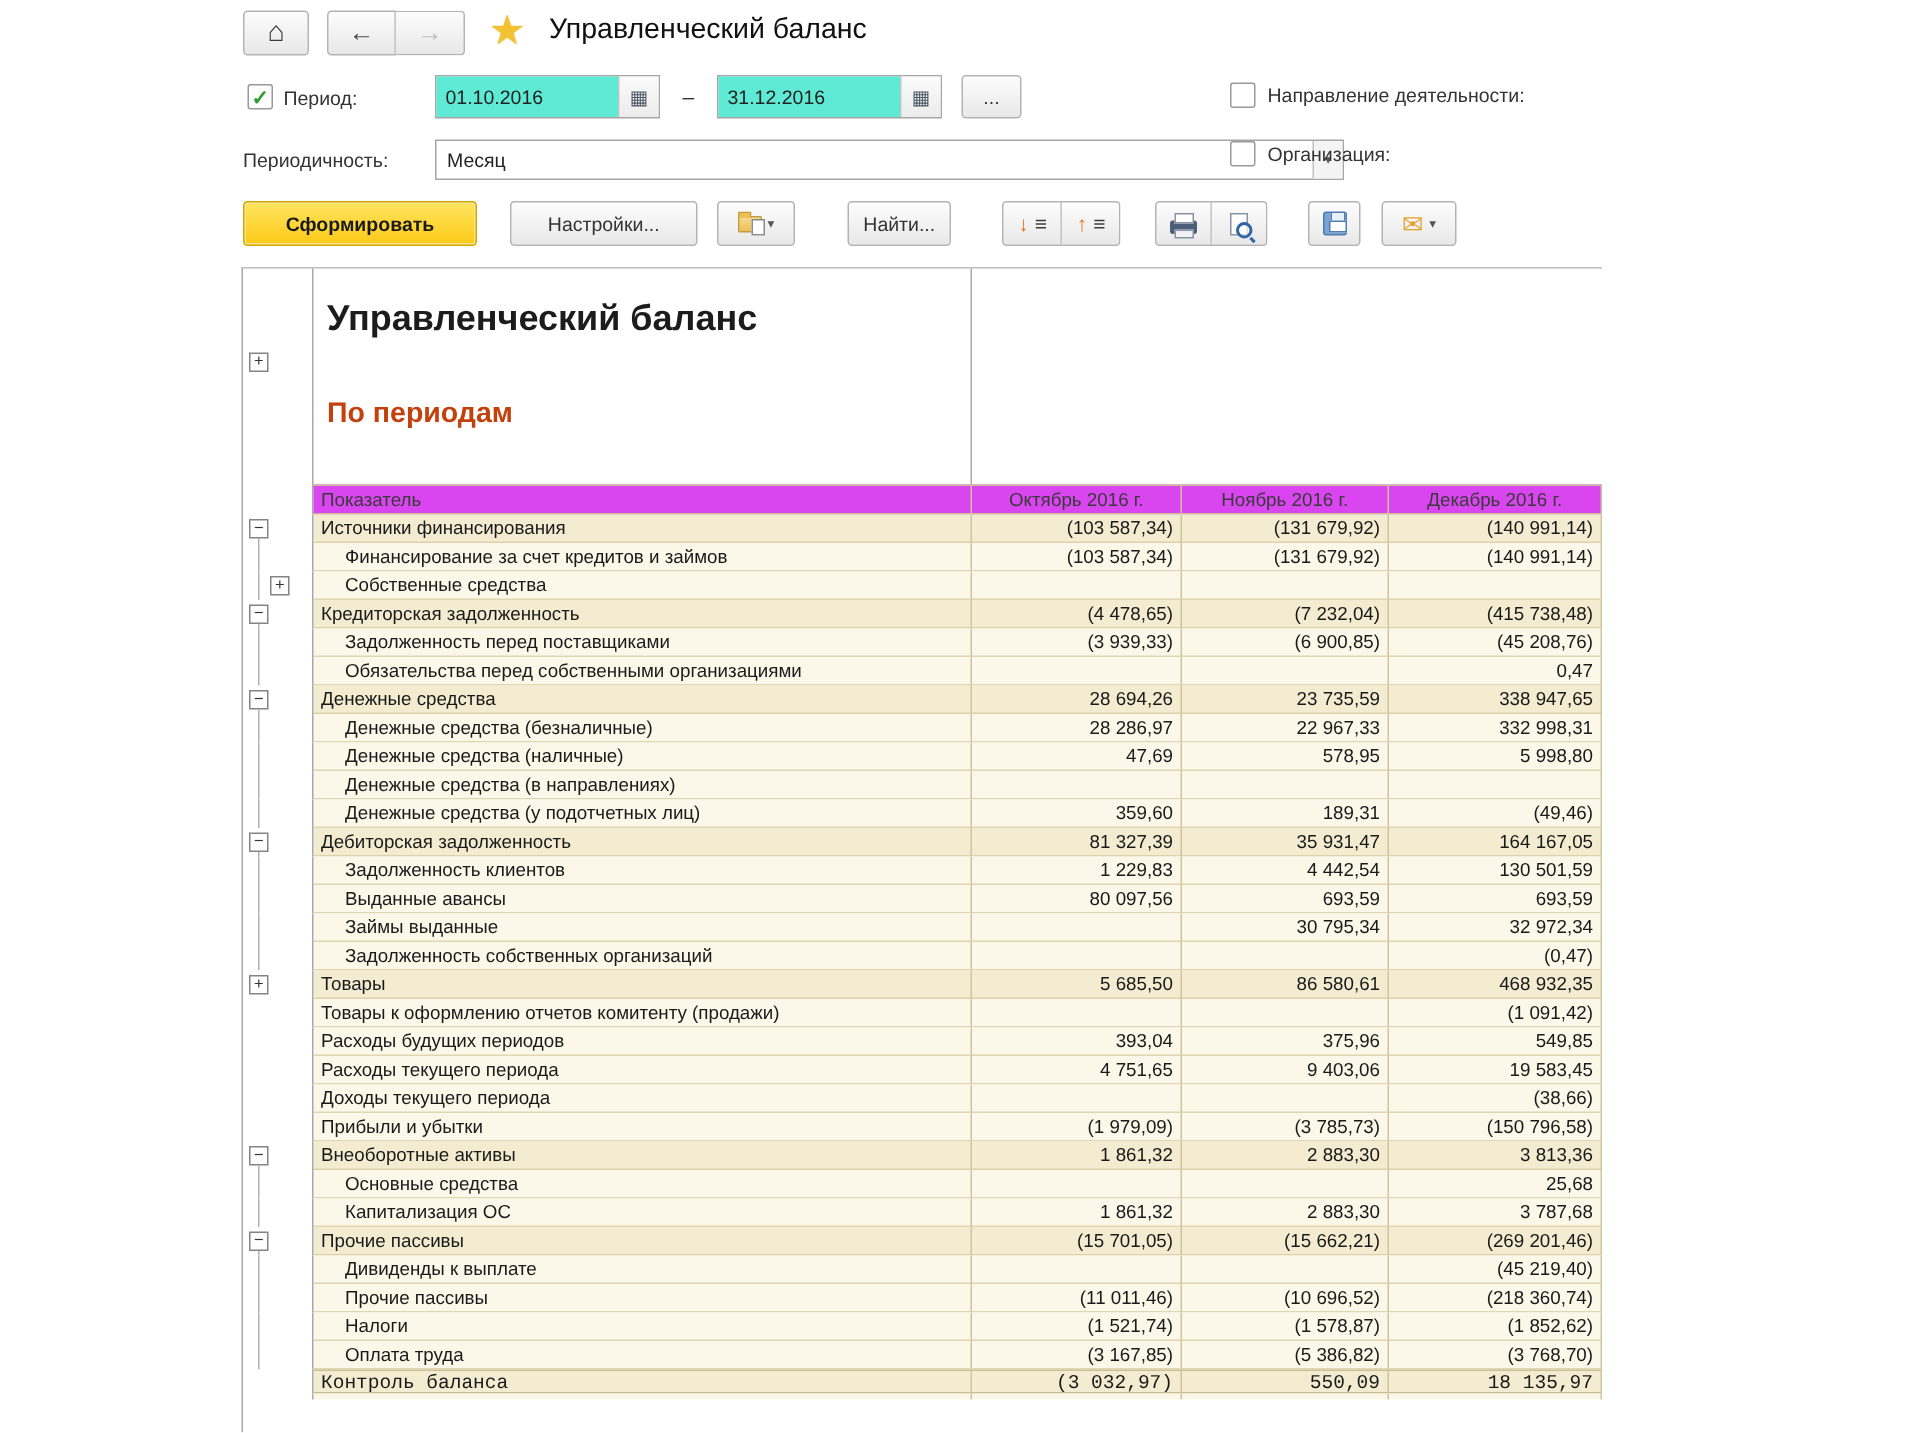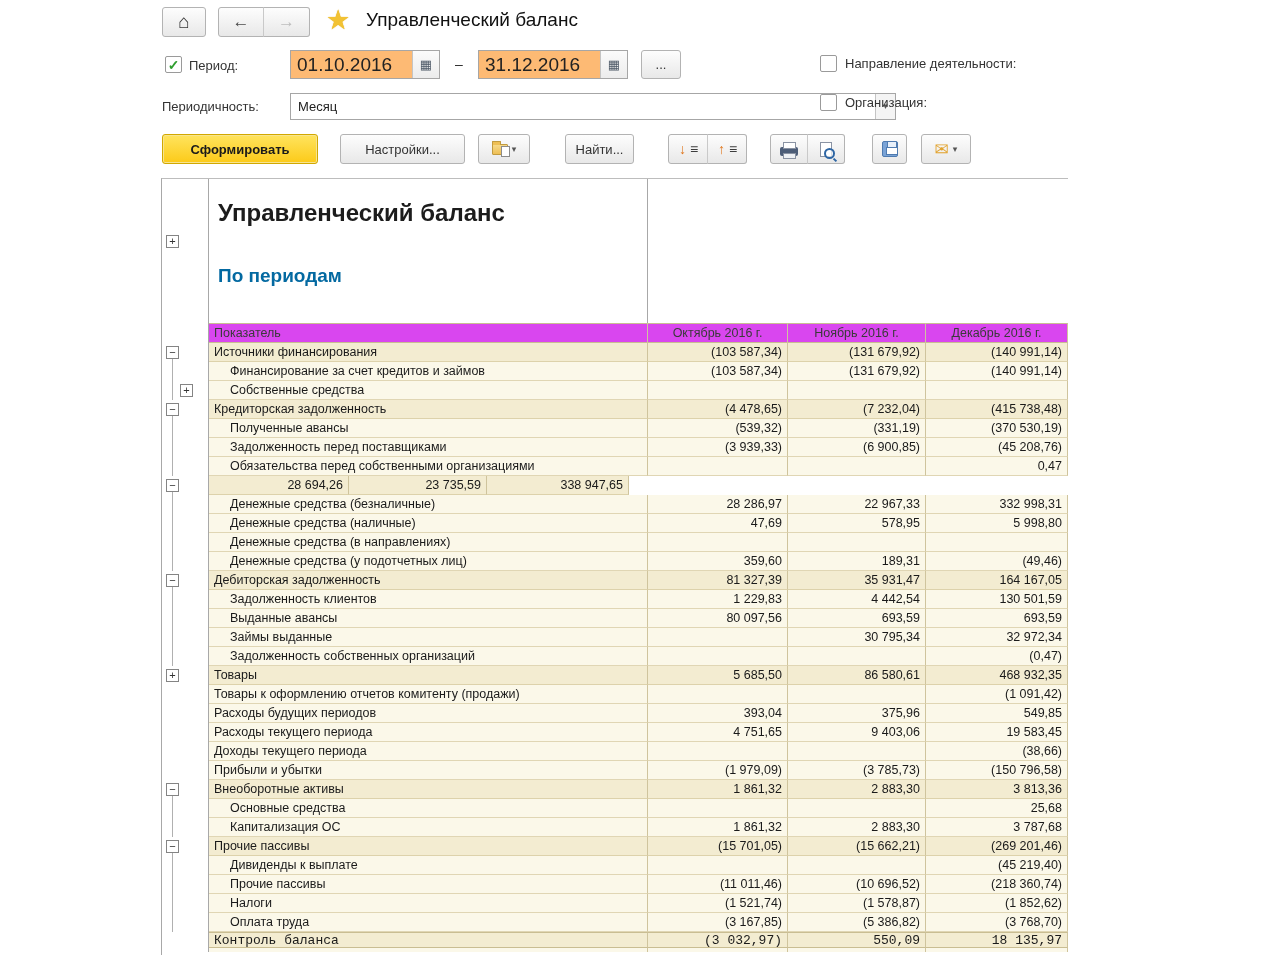--- a/index.html
+++ b/index.html
@@ -25,21 +25,21 @@
   .glyph-fwd  { font-size:17px; color:#bdbdbd; font-weight:bold; }
   #fav-star { position:absolute; left:326px; top:4px; font-size:27px; color:#f2c233; text-shadow:0 0 1px #d99f00; }
   #page-title { position:absolute; left:366px; top:9px; font-size:19px; color:#111; }
 
   
   .chk { position:absolute; width:17px; height:17px; border:1px solid #9a9a9a; border-radius:2px; background:#fff;
          display:flex; align-items:center; justify-content:center; font-size:14px; color:#2f9e2f; font-weight:bold; }
   .lbl { position:absolute; font-size:13px; color:#333; white-space:nowrap; }
 
   .date-wrap { position:absolute; top:50px; width:150px; height:29px; border:1px solid #a6a6a6; background:#fff; display:flex; }
-  .date-input { flex:1; border:0; outline:none; font-family:"Liberation Sans",sans-serif; font-size:19px; padding:0 6px; color:#222; background:#fdba74; min-width:0; }
+  .date-input { flex:1; border:0; outline:none; font-family:"Liberation Sans",sans-serif; font-size:13px; padding:0 6px; color:#222; background:#5eead4; min-width:0; }
   .cal-btn { width:27px; border-left:1px solid #c4c4c4; background:linear-gradient(#fbfbfb,#ececec); display:flex; align-items:center; justify-content:center; font-size:13px; color:#4c5866; }
   #period-dash { position:absolute; left:455px; top:56px; font-size:14px; color:#333; }
   #period-more { left:641px; top:50px; width:40px; height:29px; }
 
   .select-wrap { position:absolute; left:290px; top:93px; width:606px; height:27px; border:1px solid #a6a6a6; background:#fff; display:flex; }
   .select-text { flex:1; font-size:13px; color:#222; display:flex; align-items:center; padding:0 7px; }
   .select-btn { width:20px; border-left:1px solid #c4c4c4; background:#f4f4f4; display:flex; align-items:center; justify-content:center; }
 
   
   .tb { top:134px; }
@@ -70,21 +70,21 @@
   .floppy-ico::before { content:""; position:absolute; left:4px; top:0; width:8px; height:6px; background:#e8f0fa; border:1px solid #4f7bb0; border-top:0; }
   .floppy-ico::after { content:""; position:absolute; left:3px; bottom:1px; width:10px; height:6px; background:#fff; border:1px solid #4f7bb0; }
   .mail-ico { color:#e2a32e; font-size:17px; line-height:1; }
 
   
   #report { position:absolute; left:161px; top:178px; width:907px; height:777px; border-left:1px solid #a8a8a8; border-top:1px solid #bdbdbd; background:#fff; }
   #title-block { position:relative; height:144px; display:flex; }
   #tb-gutter { width:47px; border-right:1px solid #a8a8a8; position:relative; }
   #tb-name { width:439px; border-right:1px solid #a8a8a8; padding-left:9px; }
   #report-title { font-size:24px; font-weight:bold; color:#1c1c1c; margin-top:20px; }
-  #report-subtitle { font-size:19px; font-weight:bold; color:#0369a1; margin-top:38px; }
+  #report-subtitle { font-size:19px; font-weight:bold; color:#c2410c; margin-top:38px; }
   .tree-box { position:absolute; width:13px; height:13px; border:1px solid #848484; background:#fff; color:#333;
               font-size:11px; line-height:11px; text-align:center; }
   #tb-expander { left:4px; top:56px; }
 
   .t-row { display:flex; height:19px; }
   .t-row .gutter { width:47px; border-right:1px solid #a8a8a8; position:relative; background:#fff; }
   .cell { font-size:12.5px; color:#1a1a1a; display:flex; align-items:center; overflow:hidden; white-space:nowrap;
           border-right:1px solid #cfc49d; border-bottom:1px solid #e0d6b4; }
   .cell.name { width:439px; padding-left:5px; }
   .cell.name.ind1 { padding-left:21px; }
@@ -243,48 +243,40 @@
           </div>
           <div class="cell name">Кредиторская задолженность</div>
           <div class="cell num c1">(4 478,65)</div>
           <div class="cell num c2">(7 232,04)</div>
           <div class="cell num c3">(415 738,48)</div>
         </div>
         <div class="t-row light">
           <div class="gutter">
             <span class="vline"></span>
           </div>
-          <div class="cell name ind1">Полученные авансы</div>
-          <div class="cell num c1">(539,32)</div>
-          <div class="cell num c2">(331,19)</div>
-          <div class="cell num c3">(370 530,19)</div>
-        </div>
-        <div class="t-row light">
-          <div class="gutter">
-            <span class="vline"></span>
-          </div>
           <div class="cell name ind1">Задолженность перед поставщиками</div>
           <div class="cell num c1">(3 939,33)</div>
           <div class="cell num c2">(6 900,85)</div>
           <div class="cell num c3">(45 208,76)</div>
         </div>
         <div class="t-row light">
           <div class="gutter">
             <span class="vline"></span>
           </div>
           <div class="cell name ind1">Обязательства перед собственными организациями</div>
           <div class="cell num c1"></div>
           <div class="cell num c2"></div>
           <div class="cell num c3">0,47</div>
         </div>
         <div class="t-row group">
           <div class="gutter">
             <span class="vline below-box"></span>
             <span class="tree-box">−</span>
           </div>
+          <div class="cell name">Денежные средства</div>
           <div class="cell num c1">28 694,26</div>
           <div class="cell num c2">23 735,59</div>
           <div class="cell num c3">338 947,65</div>
         </div>
         <div class="t-row light">
           <div class="gutter">
             <span class="vline"></span>
           </div>
           <div class="cell name ind1">Денежные средства (безналичные)</div>
           <div class="cell num c1">28 286,97</div>

